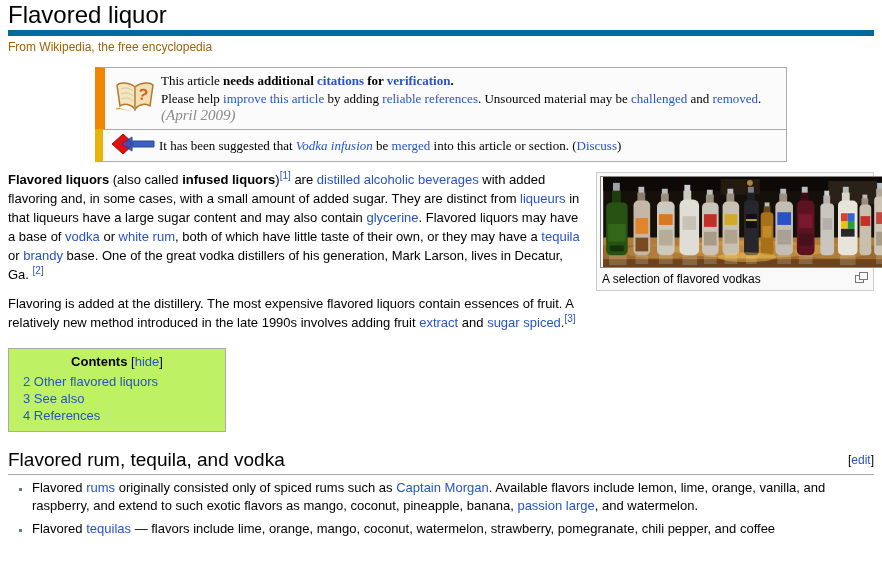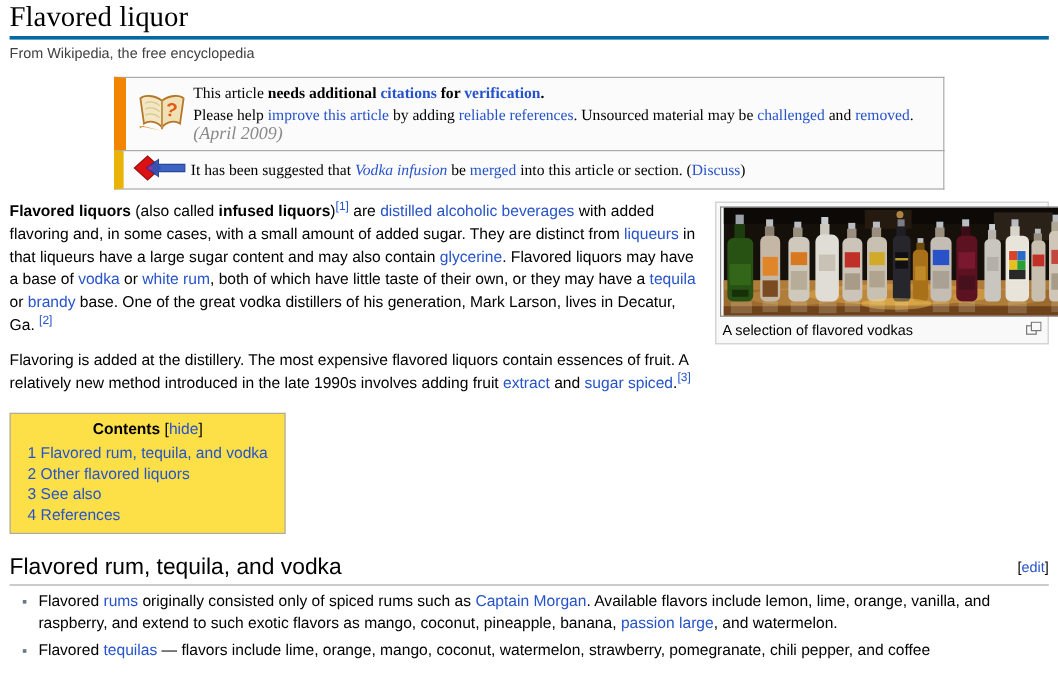--- a/index.html
+++ b/index.html
@@ -6,23 +6,23 @@
   html,body { margin:0; padding:0; }
   body {
     width:882px; height:574px; overflow:hidden;
     background:#fff; color:#000;
     font-family:"Liberation Sans", sans-serif;
     font-size:13px;
   }
   .content { padding:0 8px; }
   h1.page-title {
     font-size:24px; font-weight:normal; margin:2px 0 0 0; padding:0 0 2px 0;
-    border-bottom:3px solid #0369a1; line-height:1.1;font-family:Liberation Serif, serif;
-  }
-  .subtitle { font-size:12px; margin-top:4px; color:#404040; }
+    border-bottom:6px solid #0369a1; line-height:1.1;
+  }
+  .subtitle { font-size:12px; margin-top:4px; color:#a16207; }
 
   
   .notices { width:692px; margin:13px auto 0 auto; }
   .ambox {
     display:flex; align-items:center;
     background:#fbfbfb; border:1px solid #aaa;
     padding:3px 8px 3px 4px;
   }
   .ambox.citations { border-left:10px solid #f28500; min-height:54px; }
   .ambox.merge { border-left:8px solid #eab308; margin-top:-1px; min-height:27px; }
@@ -45,21 +45,21 @@
     float:right; width:278px; margin:2px 0 8px 14px;
     border:1px solid #ccc; background:#f9f9f9; padding:3px;
     font-size:12px;
   }
   .thumb .inner-img { border:1px solid #888; display:block; }
   .thumb .caption { padding:4px 2px 1px 2px; line-height:14px; }
   .magnify { float:right; margin-left:4px; cursor:pointer; }
 
   
   .toc {
-    display:inline-block; border:1px solid #aaa; background:#fde047;
+    display:inline-block; border:1px solid #aaa; background:#bef264;
     padding:5px 14px 7px 14px; margin:6px 0 8px 0; min-width:218px;
   }
   .toc-header { text-align:center; line-height:16px; margin-bottom:3px; }
   .toc ul { list-style:none; margin:0; padding:0; }
   .toc li { line-height:17px; }
   .toc li span.link { }
 
   
   h2.section {
     clear:both; font-size:19px; font-weight:normal;
@@ -230,21 +230,20 @@
 
     <p class="para"><span class="b">Flavored liquors</span><span> (also called </span><span class="b">infused liquors</span><span>)</span><sup class="link">[1]</sup><span> are </span><span class="link">distilled alcoholic beverages</span><span> with added flavoring and, in some cases, with a small amount of added sugar. They are distinct from </span><span class="link">liqueurs</span><span> in that liqueurs have a large sugar content and may also contain </span><span class="link">glycerine</span><span>. Flavored liquors may have a base of </span><span class="link">vodka</span><span> or </span><span class="link">white rum</span><span>, both of which have little taste of their own, or they may have a </span><span class="link">tequila</span><span> or </span><span class="link">brandy</span><span> base. One of the great vodka distillers of his generation, Mark Larson, lives in Decatur, Ga. </span><sup class="link">[2]</sup></p>
     <p class="para"><span>Flavoring is added at the distillery. The most expensive flavored liquors contain essences of fruit. A relatively new method introduced in the late 1990s involves adding fruit </span><span class="link">extract</span><span> and </span><span class="link">sugar spiced</span><span>.</span><sup class="link">[3]</sup></p>
 
     <div class="toc">
       <div class="toc-header">
         <span class="b">Contents</span>
         <span><span>[</span><span class="link">hide</span><span>]</span></span>
       </div>
       <ul>
-        <li><span class="link">1 Flavored rum, tequila, and vodka</span></li>
         <li><span class="link">2 Other flavored liquors</span></li>
         <li><span class="link">3 See also</span></li>
         <li><span class="link">4 References</span></li>
       </ul>
     </div>
 
     <h2 class="section">
       <span class="editsection"><span>[</span><span class="link">edit</span><span>]</span></span>
       <span>Flavored rum, tequila, and vodka</span>
     </h2>

